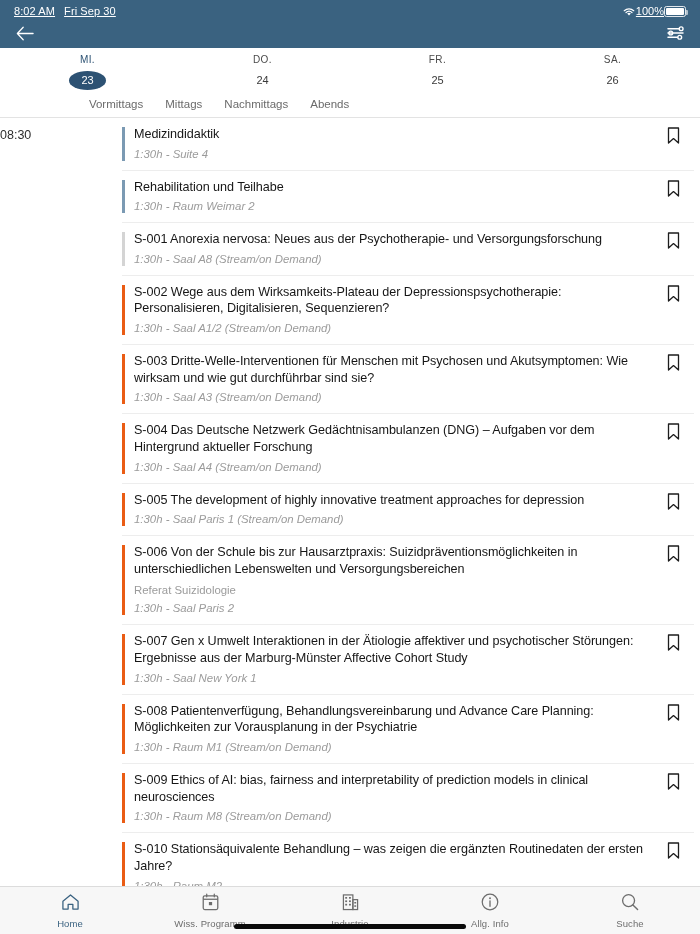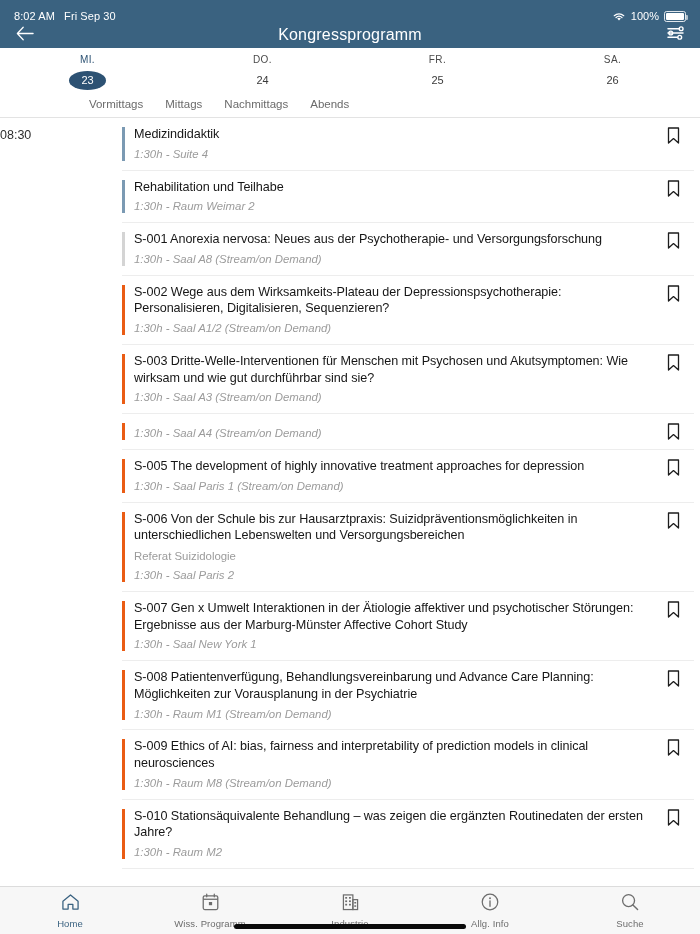--- a/index.html
+++ b/index.html
@@ -7,25 +7,25 @@
     width: 700px; height: 934px;
     font-family: "Liberation Sans", sans-serif;
     background: #ffffff;
     overflow: hidden;
   }
   .app { width: 700px; height: 934px; display: flex; flex-direction: column; position: relative; }
 
   
   .statusbar {
     height: 22px; background: #3a6280; color: #ffffff;
-    display: flex; align-items: flex-end; justify-content: space-between;
-    padding: 0 14px; font-size: 11px; flex: 0 0 22px;
+    display: flex; align-items: center; justify-content: space-between;
+    padding: 0 14px; font-size: 11px; flex: 0 0 22px; text-decoration: underline;
   }
   .sb-left { display: flex; align-items: center; gap: 9px; letter-spacing: .1px; }
-  .sb-right { display: flex; align-items: center; gap: 5px; font-size: 11px; }
+  .sb-right { display: flex; align-items: center; font-size: 11px; }
   .wifi-ico { display: inline-block; width: 14px; height: 11px; }
   .batt {
     display: inline-block; width: 22px; height: 11px;
     border: 1px solid rgba(255,255,255,.85); border-radius: 2.5px; position: relative;
     padding: 1px;
   }
   .batt::after {
     content: ""; position: absolute; right: -3px; top: 3px; width: 2px; height: 5px;
     background: rgba(255,255,255,.6); border-radius: 0 1px 1px 0;
   }
@@ -151,21 +151,20 @@
   </div>
 
   <div class="navbar">
     <div class="nav-btn">
       <span>
         <svg width="18" height="15" viewBox="0 0 20 16">
           <path d="M8 1 L1.5 8 L8 15 M1.8 8 H19" stroke="#ffffff" stroke-width="1.4" fill="none" stroke-linecap="round" stroke-linejoin="round"></path>
         </svg>
       </span>
     </div>
-    <div class="nav-title">Kongressprogramm</div>
     <div class="nav-spacer"></div>
     <div class="nav-btn">
       <span>
         <svg width="17" height="16" viewBox="0 0 18 17">
           <path d="M1 4 H13 M1 8.5 H17 M1 13 H11" stroke="#ffffff" stroke-width="1.5" stroke-linecap="round"></path>
           <circle cx="15" cy="4" r="2" fill="none" stroke="#ffffff" stroke-width="1.5"></circle>
           <circle cx="4" cy="8.5" r="2" fill="none" stroke="#ffffff" stroke-width="1.5"></circle>
           <circle cx="13.5" cy="13" r="2" fill="none" stroke="#ffffff" stroke-width="1.5"></circle>
         </svg>
       </span>
@@ -269,20 +268,21 @@
             </div>
             <div class="bm-col">
               <span><svg width="13" height="17" viewBox="0 0 13 17">
                   <path d="M1.5 1 H11.5 V16 L6.5 11.6 L1.5 16 Z" fill="none" stroke="#1d1d1d" stroke-width="1.3" stroke-linejoin="round"></path>
                 </svg></span>
             </div>
           </div>
           <div class="session">
             <div class="accent" style="background:#ea5c14"></div>
             <div class="sess-body">
+              <div class="sess-title">S-004 Das Deutsche Netzwerk Gedächtnisambulanzen (DNG) – Aufgaben vor dem Hintergrund aktueller Forschung</div>
               <div class="sess-sub">1:30h - Saal A4 (Stream/on Demand)</div>
             </div>
             <div class="bm-col">
               <span><svg width="13" height="17" viewBox="0 0 13 17">
                   <path d="M1.5 1 H11.5 V16 L6.5 11.6 L1.5 16 Z" fill="none" stroke="#1d1d1d" stroke-width="1.3" stroke-linejoin="round"></path>
                 </svg></span>
             </div>
           </div>
           <div class="session">
             <div class="accent" style="background:#ea5c14"></div>

